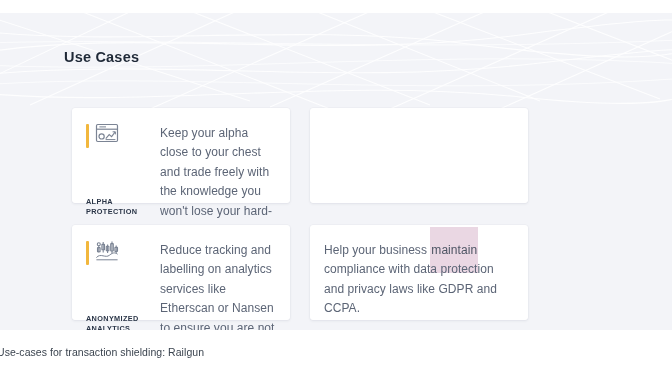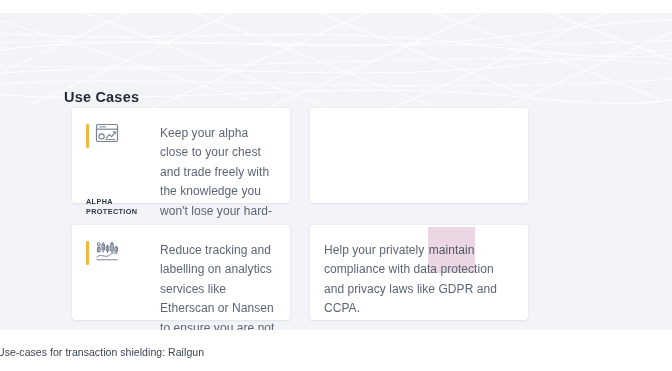--- a/index.html
+++ b/index.html
@@ -22,21 +22,20 @@
   .hero-fade{
     position:absolute;left:0;top:0;width:672px;height:317px;
     background:linear-gradient(180deg,rgba(243,244,248,0) 0%,rgba(243,244,248,0) 55%,rgba(243,244,248,1) 92%);
     pointer-events:none;
   }
 
   .section-title{
     position:absolute;left:64px;top:36px;
     font-size:14.5px;font-weight:700;letter-spacing:.2px;
     color:#1f2937;
-    margin-top:40px;
   }
 
   
   .grid{
     position:absolute;left:72px;top:95px;
     width:456px;
     display:grid;
     grid-template-columns:218px 218px;
     grid-template-rows:95px 95px;
     column-gap:20px;row-gap:22px;
@@ -164,27 +163,31 @@
                 <rect x="12.3" y="7.2" width="2.6" height="4.6" rx="0.4"></rect>
                 <line x1="18.0" y1="2.4" x2="18.0" y2="14.2"></line>
                 <rect x="16.7" y="4.6" width="2.6" height="7.4" rx="0.4"></rect>
                 <line x1="22.2" y1="6.4" x2="22.2" y2="14.2"></line>
                 <rect x="20.9" y="8.4" width="2.6" height="4.0" rx="0.4"></rect>
                 <path d="M2.4 18.6 C 6.5 13.6, 11.5 19.6, 15.5 16.2 S 21.5 13.8, 23.6 15.2" stroke-width="1"></path>
                 <line x1="2.4" y1="20.8" x2="23.6" y2="20.8" stroke-width="1"></line>
               </g>
             </svg>
           </div>
+          <div class="card-label">
+            <span>ANONYMIZED</span><br>
+            <span>ANALYTICS</span>
+          </div>
         </div>
         <div class="card-body">Reduce tracking and labelling on analytics services like Etherscan or Nansen to ensure you are not personally identifiable from your DeFi activity.</div>
       </div>
 
       <div class="card">
         <div class="card-body">
-          <span>Help your privately </span><span class="hl">maintain</span><span> compliance with data protection and privacy laws like GDPR and CCPA.</span>
+          <span>Help your business </span><span class="hl">maintain</span><span> compliance with data protection and privacy laws like GDPR and CCPA.</span>
         </div>
       </div>
 
     </div>
   </div>
 
   <div class="bottom-strip"></div>
   <div class="caption">Use-cases for transaction shielding: Railgun</div>
 
 </div>

